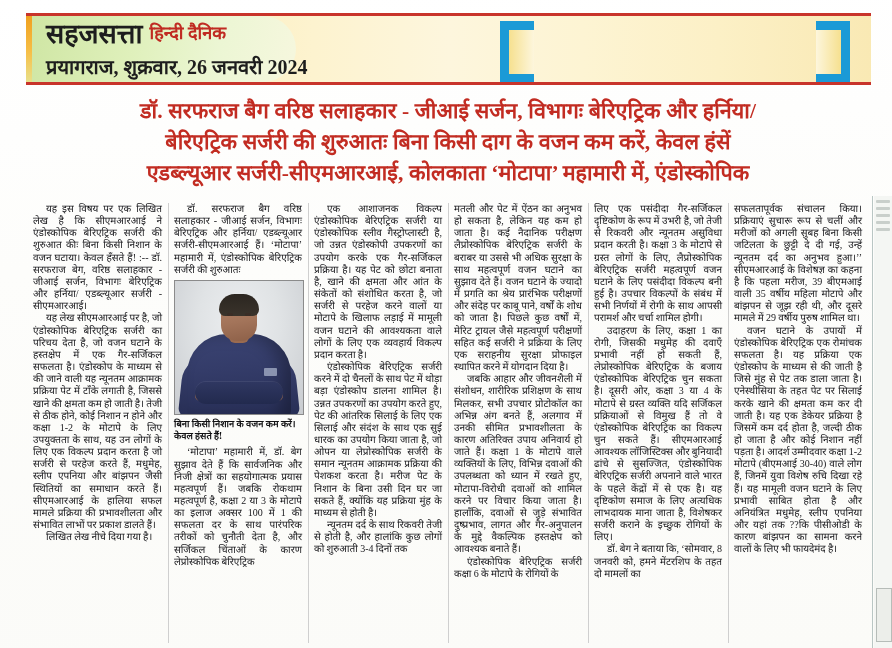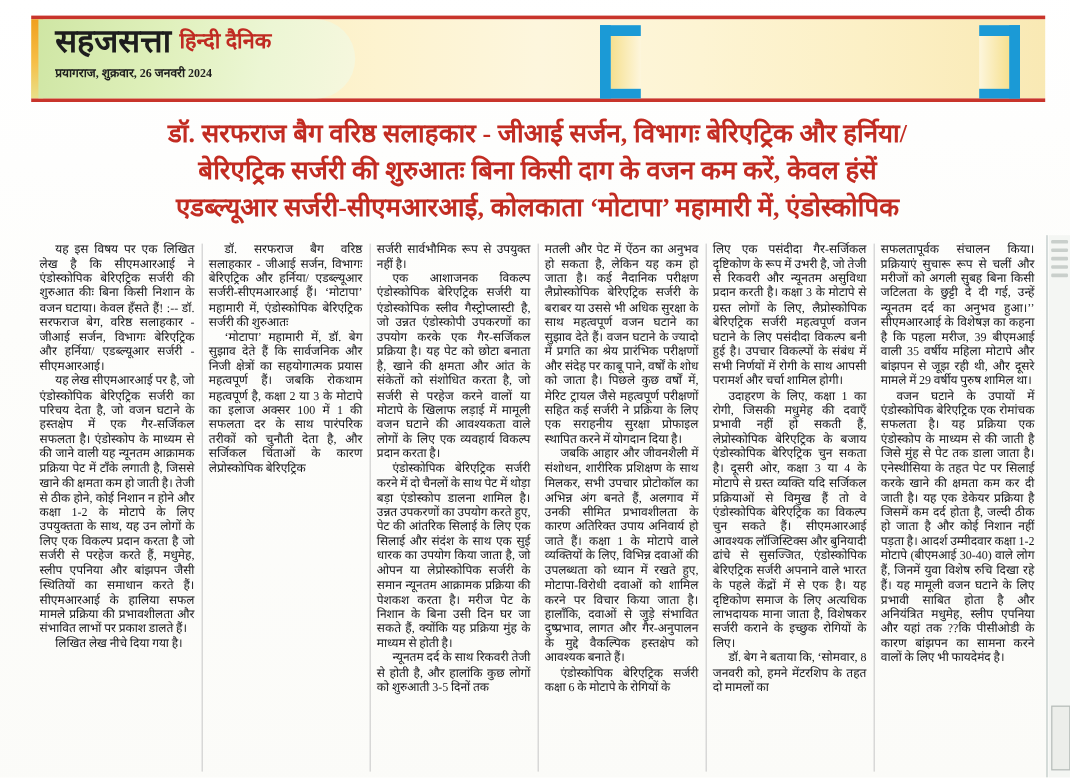--- a/index.html
+++ b/index.html
@@ -79,21 +79,21 @@
     border-radius: 0 34px 34px 0;
   }
   #nameplate-texts {
     position: absolute;
     left: 20px;
     top: 4px;
     width: 250px;
   }
   .mast-title-row {
     display: flex;
-    align-items: flex-end;
+    align-items: flex-start;
     gap: 7px;
   }
   #mast-title {
     font-family: "Liberation Serif", serif;
     font-size: 27px;
     font-weight: bold;
     color: #1d1d1d;
     letter-spacing: 0px;
     line-height: 1.05;
     white-space: nowrap;
@@ -102,21 +102,21 @@
     font-family: "Liberation Serif", serif;
     font-size: 18px;
     font-weight: bold;
     color: #c02b22;
     white-space: nowrap;
     padding-bottom: 3px;
   }
   #mast-dateline {
     margin-top: 5px;
     font-family: "Liberation Serif", serif;
-    font-size: 10px;
+    font-size: 20px;
     font-weight: bold;
     color: #1d1d1d;
     white-space: nowrap;
   }
 
   
   .mast-bracket {
     position: absolute;
     top: 5px;
     width: 34px;
@@ -387,32 +387,49 @@
         <p>यह लेख सीएमआरआई पर है, जो एंडोस्कोपिक बेरिएट्रिक सर्जरी का परिचय देता है, जो वजन घटाने के हस्तक्षेप में एक गैर-सर्जिकल सफलता है। एंडोस्कोप के माध्यम से की जाने वाली यह न्यूनतम आक्रामक प्रक्रिया पेट में टाँके लगाती है, जिससे खाने की क्षमता कम हो जाती है। तेजी से ठीक होने, कोई निशान न होने और कक्षा 1-2 के मोटापे के लिए उपयुक्तता के साथ, यह उन लोगों के लिए एक विकल्प प्रदान करता है जो सर्जरी से परहेज करते हैं, मधुमेह, स्लीप एपनिया और बांझपन जैसी स्थितियों का समाधान करते हैं। सीएमआरआई के हालिया सफल मामले प्रक्रिया की प्रभावशीलता और संभावित लाभों पर प्रकाश डालते हैं।</p>
         <p>लिखित लेख नीचे दिया गया है।</p>
       </div>
     </div>
 
     <div class="col">
       <div class="col-body">
         <p>डॉ. सरफराज बैग वरिष्ठ सलाहकार - जीआई सर्जन, विभागः बेरिएट्रिक और हर्निया/ एडब्ल्यूआर सर्जरी-सीएमआरआई हैं। ‘मोटापा’ महामारी में, एंडोस्कोपिक बेरिएट्रिक सर्जरी की शुरुआतः</p>
       </div>
 
+      <div id="photo-block">
+        <div id="photo-frame">
+          <div id="ph-bg"></div>
+          <div id="ph-shoulder-l"></div>
+          <div id="ph-shoulder-r"></div>
+          <div id="ph-torso"></div>
+          <div id="ph-hand-l"></div>
+          <div id="ph-hand-r"></div>
+          <div id="ph-arms"></div>
+          <div id="ph-badge"></div>
+          <div id="ph-neck"></div>
+          <div id="ph-head"></div>
+          <div id="ph-hair"></div>
+          <div class="ph-eye" id="ph-eye-l"></div>
+          <div class="ph-eye" id="ph-eye-r"></div>
+        </div>
+        <div id="photo-caption">बिना किसी निशान के वजन कम करें। केवल हंसते हैं!</div>
+      </div>
 
       <div class="col-body">
         <p>‘मोटापा’ महामारी में, डॉ. बेग सुझाव देते हैं कि सार्वजनिक और निजी क्षेत्रों का सहयोगात्मक प्रयास महत्वपूर्ण हैं। जबकि रोकथाम महत्वपूर्ण है, कक्षा 2 या 3 के मोटापे का इलाज अक्सर 100 में 1 की सफलता दर के साथ पारंपरिक तरीकों को चुनौती देता है, और सर्जिकल चिंताओं के कारण लेप्रोस्कोपिक बेरिएट्रिक</p>
       </div>
     </div>
 
     <div class="col">
       <div class="col-body">
-        <p class="noind">सर्जरी सार्वभौमिक रूप से उपयुक्त नहीं है।</p>
         <p>एक आशाजनक विकल्प एंडोस्कोपिक बेरिएट्रिक सर्जरी या एंडोस्कोपिक स्लीव गैस्ट्रोप्लास्टी है, जो उन्नत एंडोस्कोपी उपकरणों का उपयोग करके एक गैर-सर्जिकल प्रक्रिया है। यह पेट को छोटा बनाता है, खाने की क्षमता और आंत के संकेतों को संशोधित करता है, जो सर्जरी से परहेज करने वालों या मोटापे के खिलाफ लड़ाई में मामूली वजन घटाने की आवश्यकता वाले लोगों के लिए एक व्यवहार्य विकल्प प्रदान करता है।</p>
         <p>एंडोस्कोपिक बेरिएट्रिक सर्जरी करने में दो चैनलों के साथ पेट में थोड़ा बड़ा एंडोस्कोप डालना शामिल है। उन्नत उपकरणों का उपयोग करते हुए, पेट की आंतरिक सिलाई के लिए एक सिलाई और संदंश के साथ एक सुई धारक का उपयोग किया जाता है, जो ओपन या लेप्रोस्कोपिक सर्जरी के समान न्यूनतम आक्रामक प्रक्रिया की पेशकश करता है। मरीज पेट के निशान के बिना उसी दिन घर जा सकते हैं, क्योंकि यह प्रक्रिया मुंह के माध्यम से होती है।</p>
-        <p>न्यूनतम दर्द के साथ रिकवरी तेजी से होती है, और हालांकि कुछ लोगों को शुरुआती 3-5 दिनों तक</p>
+        <p>न्यूनतम दर्द के साथ रिकवरी तेजी से होती है, और हालांकि कुछ लोगों को शुरुआती 3-4 दिनों तक</p>
       </div>
     </div>
 
     <div class="col">
       <div class="col-body">
         <p class="noind">मतली और पेट में ऐंठन का अनुभव हो सकता है, लेकिन यह कम हो जाता है। कई नैदानिक परीक्षण लैप्रोस्कोपिक बेरिएट्रिक सर्जरी के बराबर या उससे भी अधिक सुरक्षा के साथ महत्वपूर्ण वजन घटाने का सुझाव देते हैं। वजन घटाने के ज्यादो में प्रगति का श्रेय प्रारंभिक परीक्षणों और संदेह पर काबू पाने, वर्षों के शोध को जाता है। पिछले कुछ वर्षों में, मेरिट ट्रायल जैसे महत्वपूर्ण परीक्षणों सहित कई सर्जरी ने प्रक्रिया के लिए एक सराहनीय सुरक्षा प्रोफाइल स्थापित करने में योगदान दिया है।</p>
         <p>जबकि आहार और जीवनशैली में संशोधन, शारीरिक प्रशिक्षण के साथ मिलकर, सभी उपचार प्रोटोकॉल का अभिन्न अंग बनते हैं, अलगाव में उनकी सीमित प्रभावशीलता के कारण अतिरिक्त उपाय अनिवार्य हो जाते हैं। कक्षा 1 के मोटापे वाले व्यक्तियों के लिए, विभिन्न दवाओं की उपलब्धता को ध्यान में रखते हुए, मोटापा-विरोधी दवाओं को शामिल करने पर विचार किया जाता है। हालाँकि, दवाओं से जुड़े संभावित दुष्प्रभाव, लागत और गैर-अनुपालन के मुद्दे वैकल्पिक हस्तक्षेप को आवश्यक बनाते हैं।</p>
         <p>एंडोस्कोपिक बेरिएट्रिक सर्जरी कक्षा 6 के मोटापे के रोगियों के</p>
       </div>
     </div>

